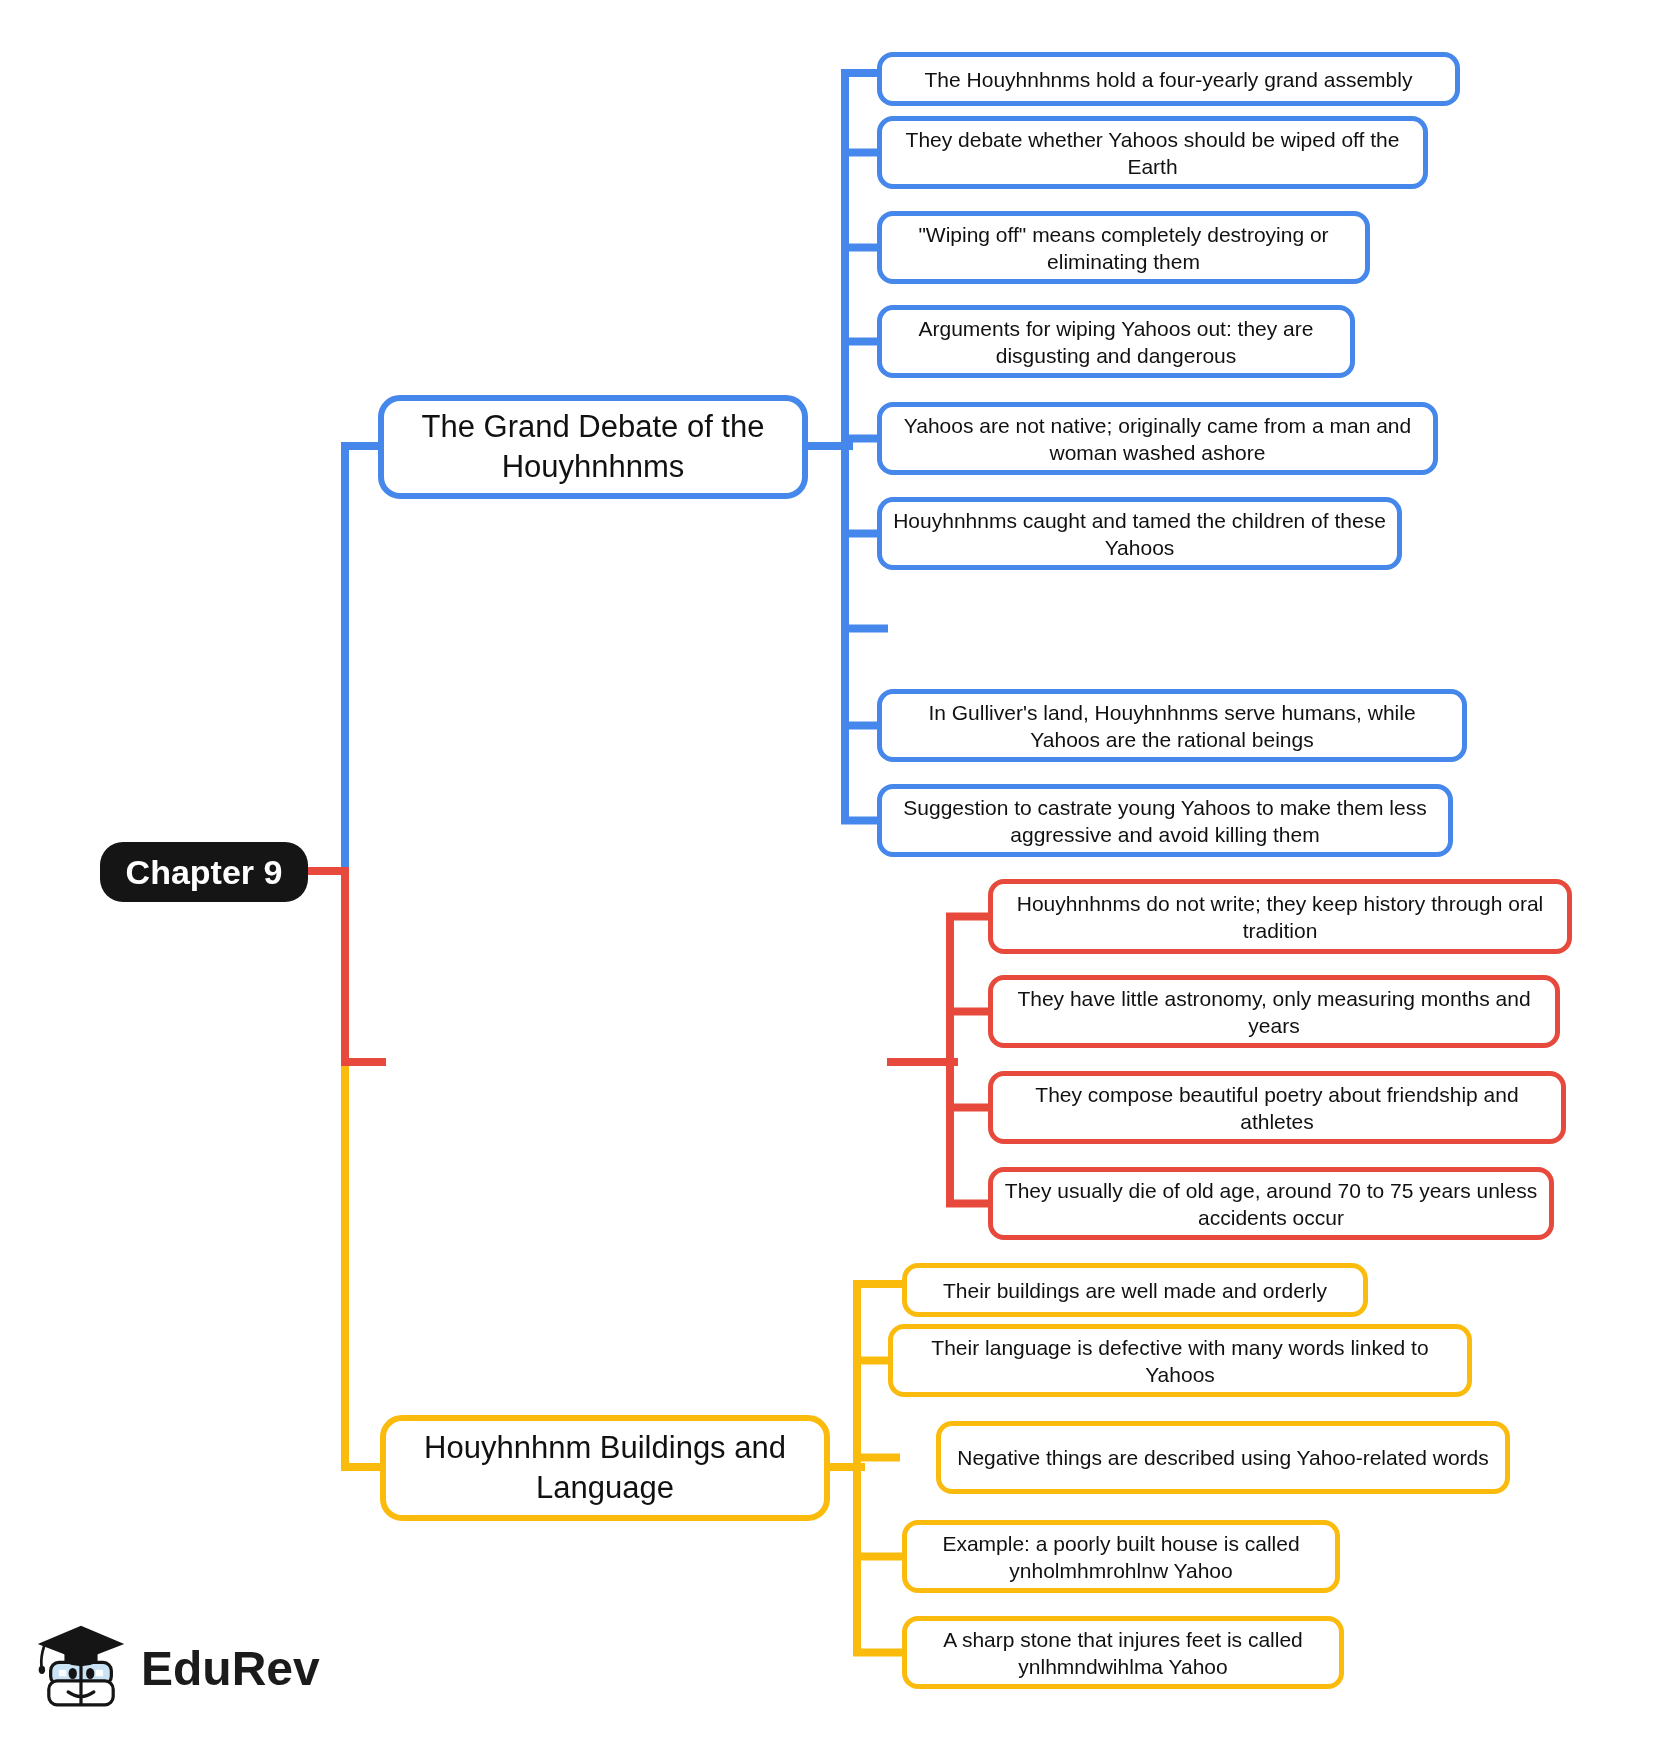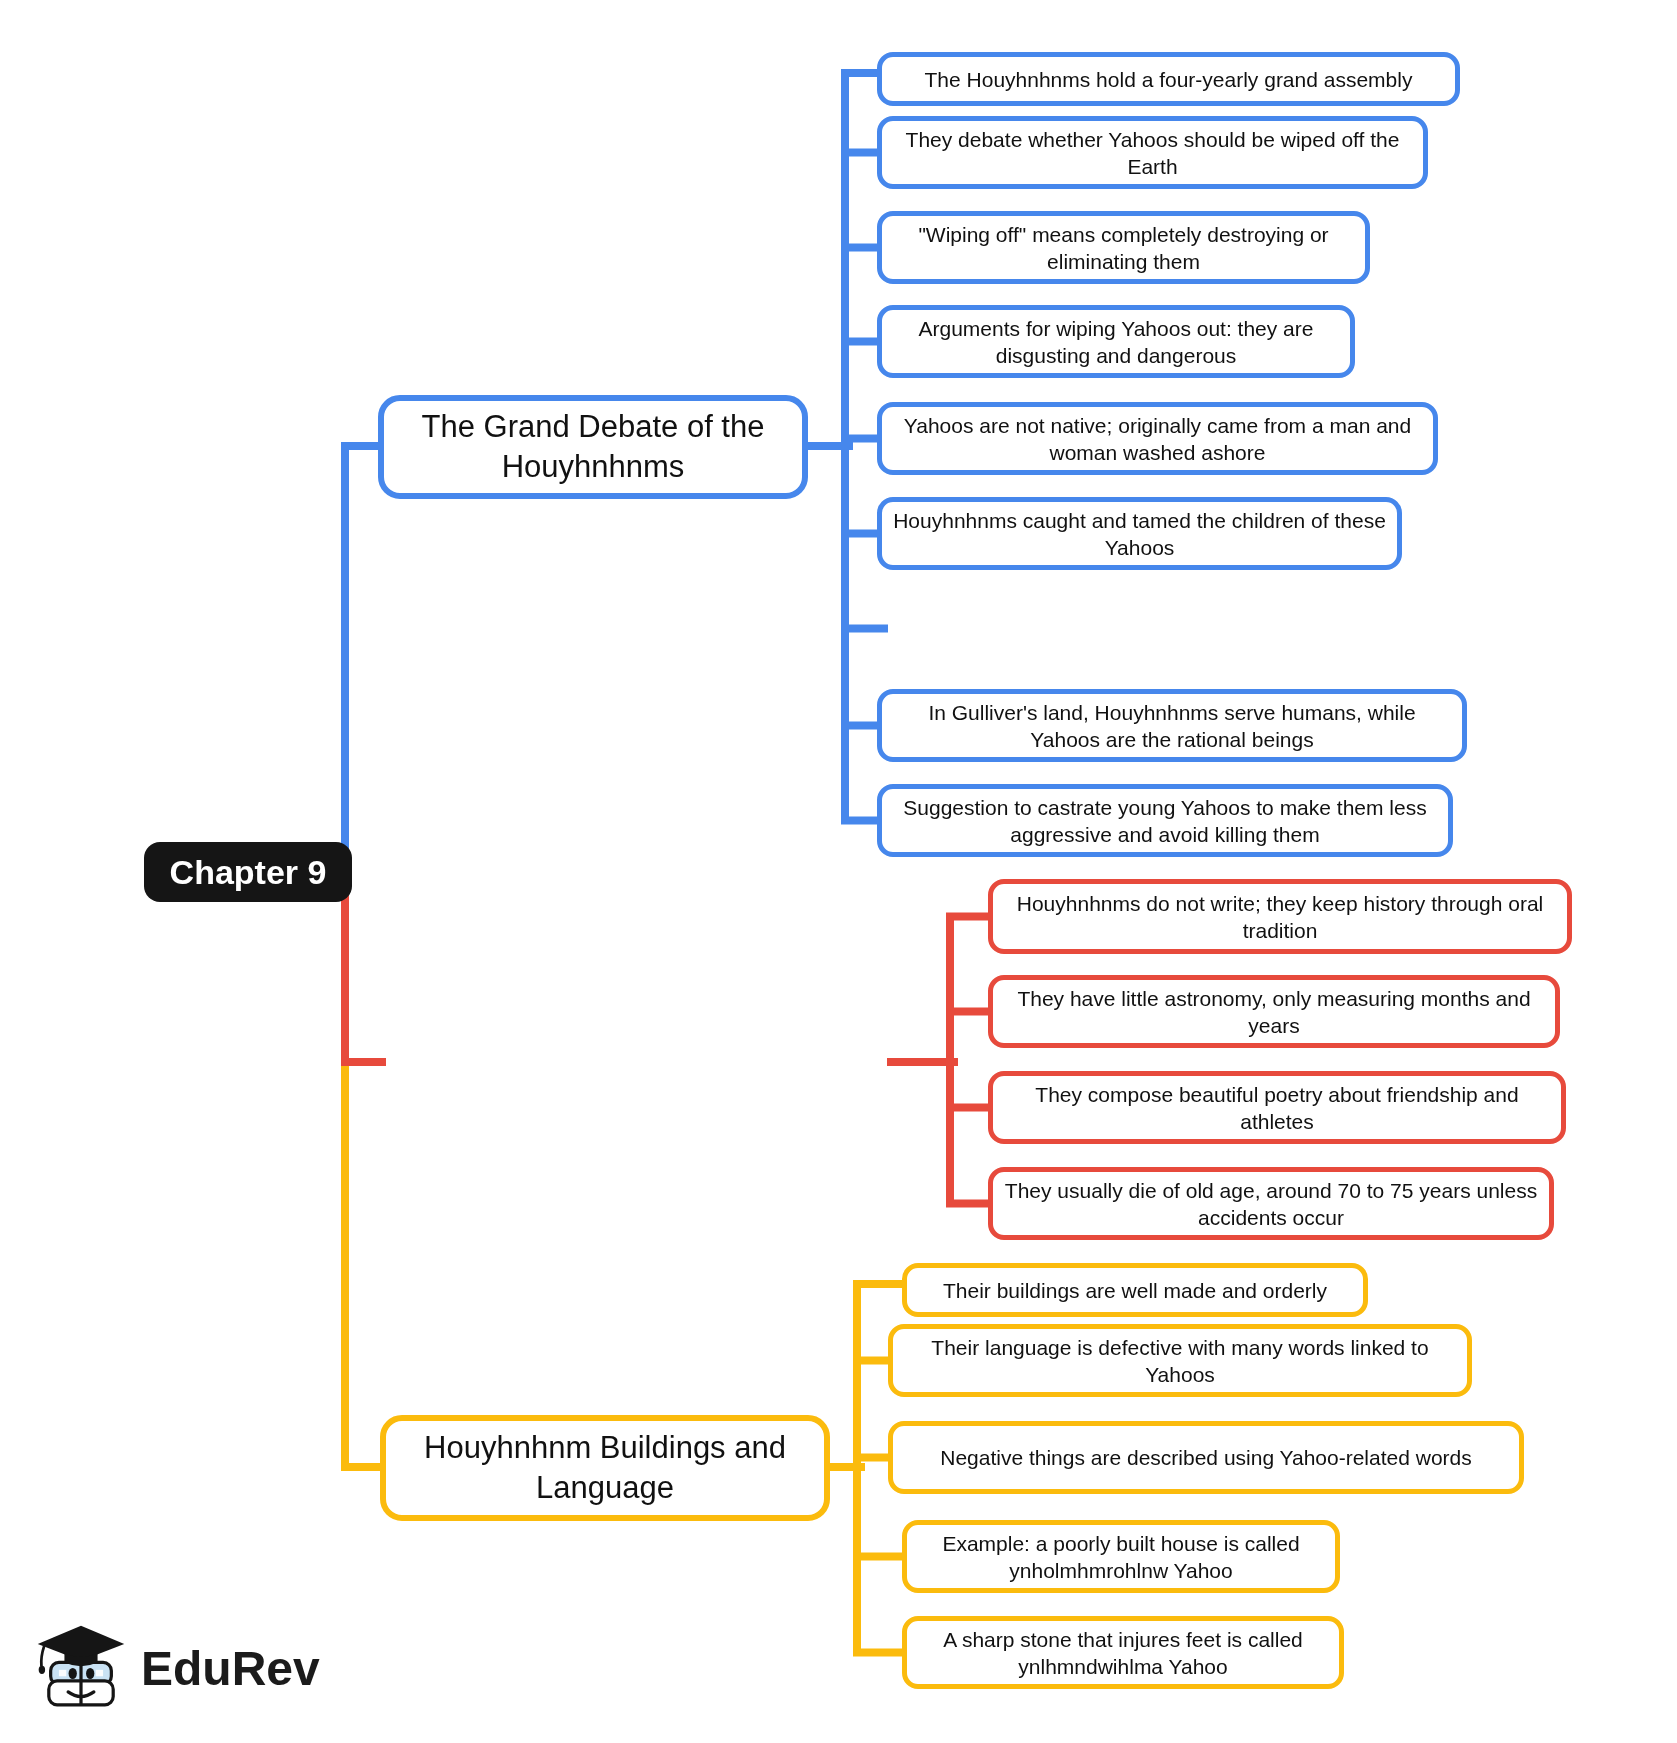--- a/index.html
+++ b/index.html
@@ -19,22 +19,22 @@
     position:absolute;z-index:2;background:#fff;
     display:flex;align-items:center;justify-content:center;
     text-align:center;line-height:27px;font-size:21px;color:var(--text);
   }
   .leaf{border:5px solid;border-radius:16px;padding:22px 10px}
   .title{border:6px solid;border-radius:22px;font-size:31px;line-height:40px;padding:0 10px}
   .b{border-color:var(--blue)}
   .r{border-color:var(--red)}
   .y{border-color:var(--yellow)}
   .root{
-    background:var(--root_bg);color:var(--root_text);border-radius:16px;
-    font-size:34px;font-weight:bold;line-height:38px;margin-left:44px;
+    background:var(--root_bg);color:var(--root_text);border-radius:23px;
+    font-size:34px;font-weight:bold;line-height:38px;
   }
   .logo{
     position:absolute;left:35px;top:1622px;z-index:2;
     display:flex;align-items:center;gap:14px;
   }
   .logo-text{font-size:48px;font-weight:bold;color:#1b1b1b;letter-spacing:0px}
 </style>
 </head>
 <body>
 
@@ -63,21 +63,21 @@
   <div class="node leaf b" style="left:877px;top:689px;width:590px;height:73px">In Gulliver's land, Houyhnhnms serve humans, while Yahoos are the rational beings</div>
   <div class="node leaf b" style="left:877px;top:784px;width:576px;height:73px">Suggestion to castrate young Yahoos to make them less aggressive and avoid killing them</div>
 
   <div class="node leaf r" style="left:988px;top:879px;width:584px;height:75px">Houyhnhnms do not write; they keep history through oral tradition</div>
   <div class="node leaf r" style="left:988px;top:975px;width:572px;height:73px">They have little astronomy, only measuring months and years</div>
   <div class="node leaf r" style="left:988px;top:1071px;width:578px;height:73px">They compose beautiful poetry about friendship and athletes</div>
   <div class="node leaf r" style="left:988px;top:1167px;width:566px;height:73px">They usually die of old age, around 70 to 75 years unless accidents occur</div>
 
   <div class="node leaf y" style="left:902px;top:1263px;width:466px;height:27px">Their buildings are well made and orderly</div>
   <div class="node leaf y" style="left:888px;top:1324px;width:584px;height:73px">Their language is defective with many words linked to Yahoos</div>
-  <div class="node leaf y" style="left:888px;top:1421px;width:636px;height:73px">Negative things are described using Yahoo-related words</div>
+  <div class="node leaf y" style="left:936px;top:1421px;width:574px;height:73px">Negative things are described using Yahoo-related words</div>
   <div class="node leaf y" style="left:902px;top:1520px;width:438px;height:73px">Example: a poorly built house is called ynholmhmrohlnw Yahoo</div>
   <div class="node leaf y" style="left:902px;top:1616px;width:442px;height:73px">A sharp stone that injures feet is called ynlhmndwihlma Yahoo</div>
 
   <div class="logo">
     <svg width="92" height="92" viewBox="0 0 100 100">
 
       <path d="M10 26 Q6 38 7 48" fill="none" stroke="#151515" stroke-width="3"></path>
       <ellipse cx="7.5" cy="52" rx="3.5" ry="4.5" fill="#151515"></ellipse>
 
       <rect x="17" y="44" width="66" height="24" rx="9" fill="var(--logo_book)" stroke="#151515" stroke-width="3.5"></rect>

